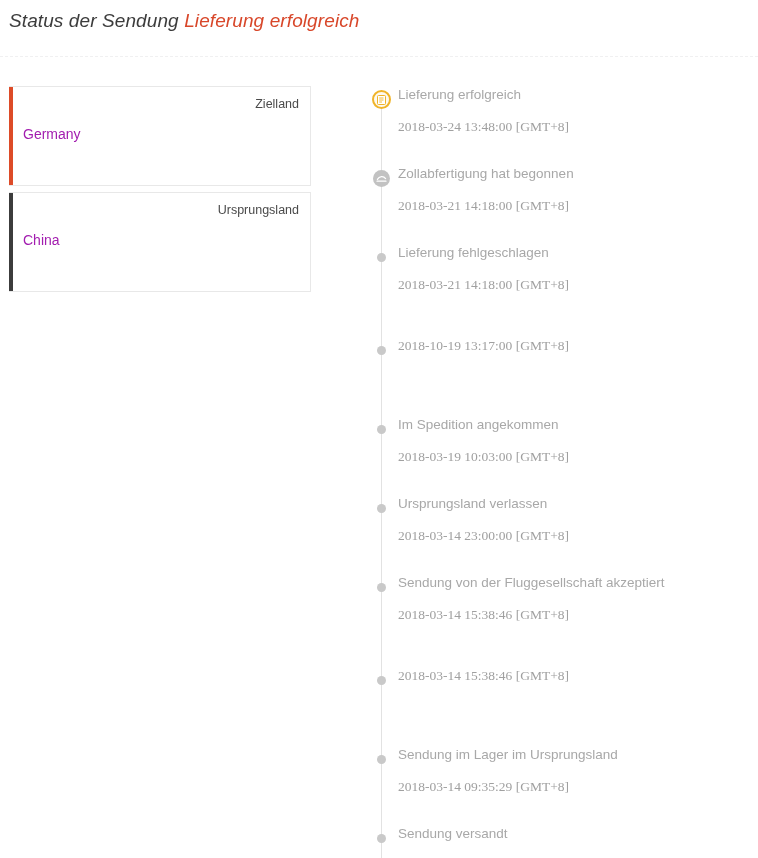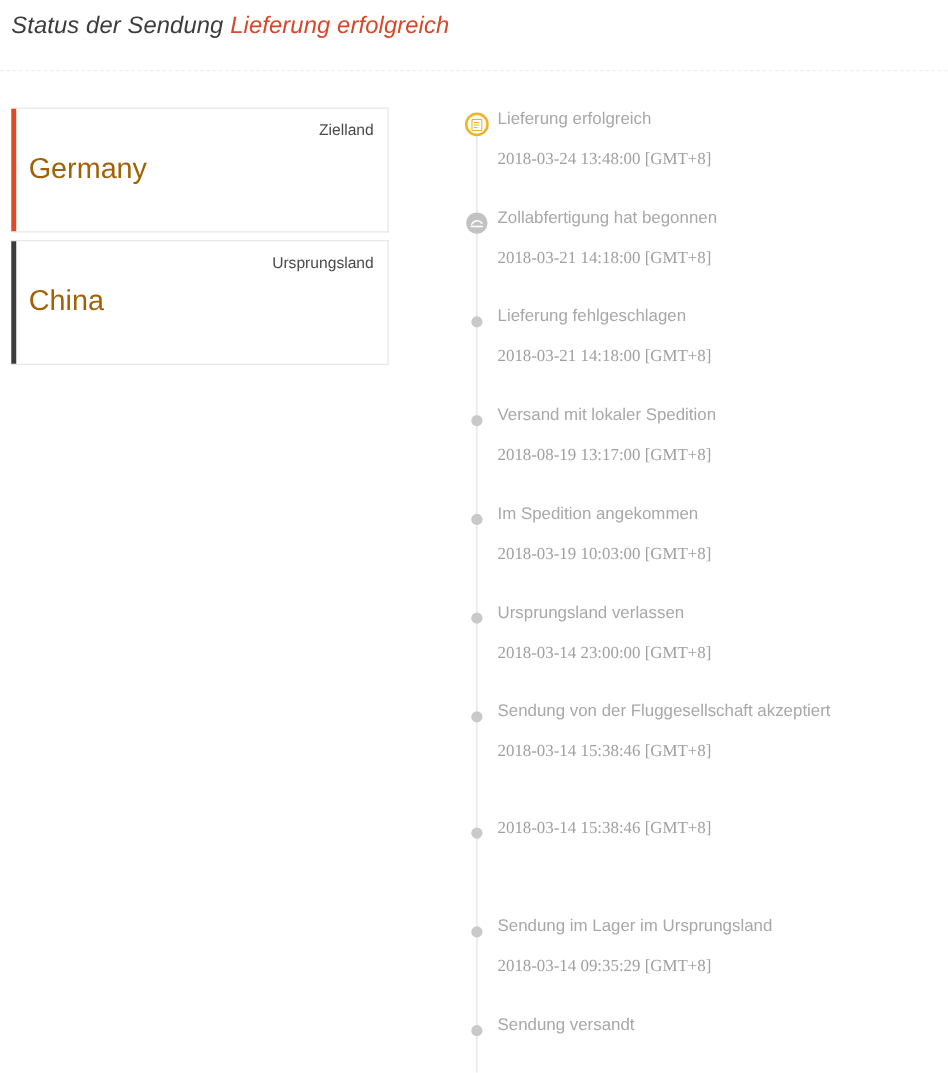--- a/index.html
+++ b/index.html
@@ -65,22 +65,22 @@
   .card--origin .card-accent { background: #3c3c3c; }
 
   .card-label {
     text-align: right;
     font-size: 12.5px;
     color: #4a4a4a;
     line-height: 16px;
   }
   .card-value {
     margin-top: 10px;
-    font-size: 23px;
-    color: #a16207;
+    font-size: 14px;
+    color: #a21caf;
     line-height: 24px;
   }
 
   
   .timeline {
     position: absolute;
     left: 373px;
     top: 86px;
     width: 380px;
   }
@@ -218,22 +218,21 @@
         <span class="dot"></span>
       </span>
     <div class="tl-label">Lieferung fehlgeschlagen</div>
     <div class="tl-time">2018-03-21 14:18:00 [GMT+8]</div>
   </div>
 
   <div class="tl-item">
     <span class="tl-marker">
         <span class="dot"></span>
       </span>
-    <div class="tl-label">Versand mit lokaler Spedition</div>
-    <div class="tl-time">2018-08-19 13:17:00 [GMT+8]</div>
+    <div class="tl-time">2018-10-19 13:17:00 [GMT+8]</div>
   </div>
 
   <div class="tl-item">
     <span class="tl-marker">
         <span class="dot"></span>
       </span>
     <div class="tl-label">Im Spedition angekommen</div>
     <div class="tl-time">2018-03-19 10:03:00 [GMT+8]</div>
   </div>
 

